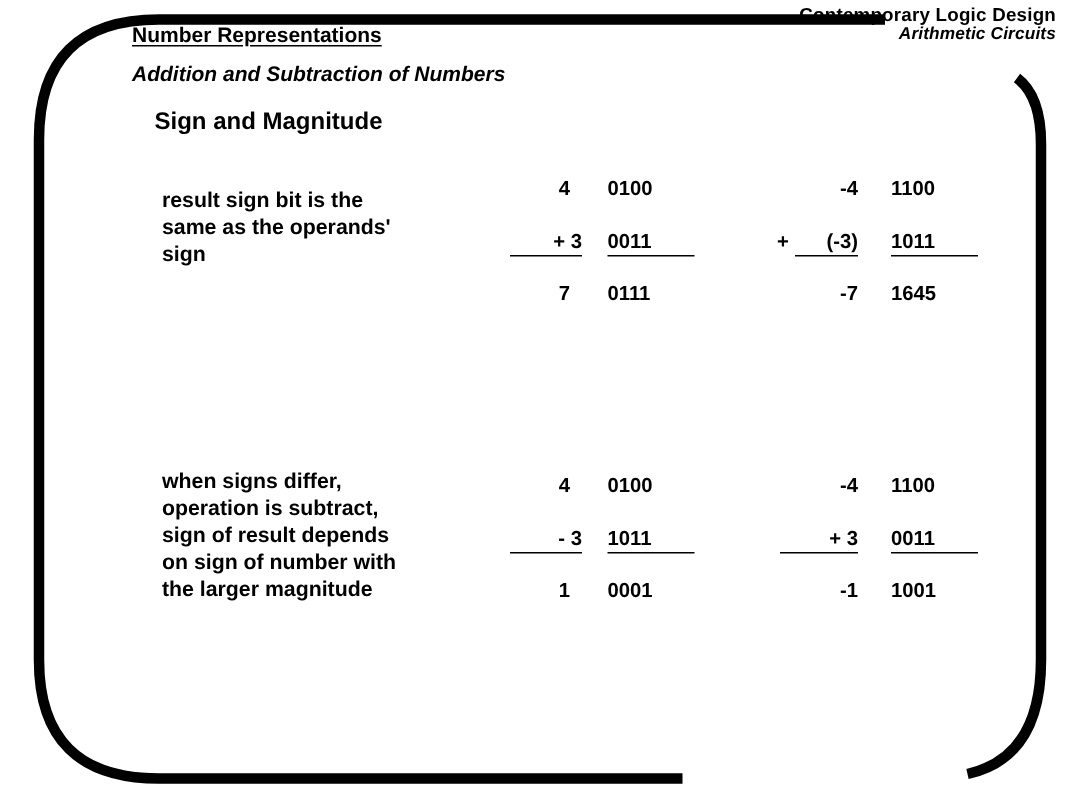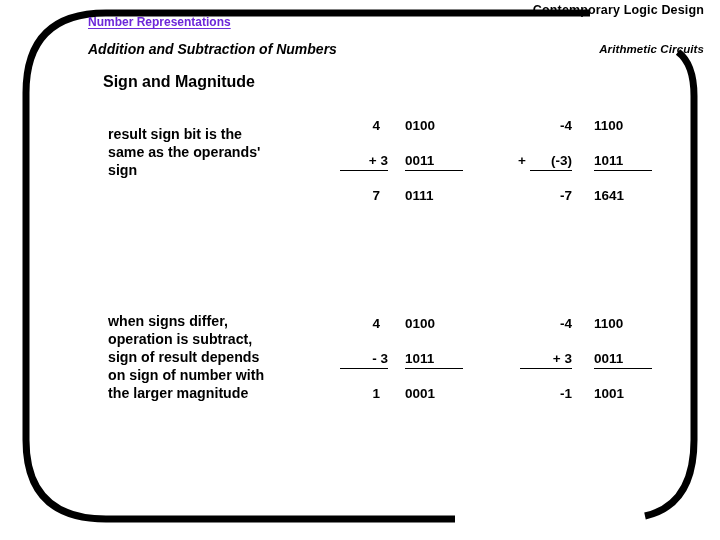--- a/index.html
+++ b/index.html
@@ -44,30 +44,29 @@
     font-weight: bold;
     letter-spacing: 0.15px;
     white-space: nowrap;
   }
   .hdr-line2 {
     font-size: 11.5px;
     font-weight: bold;
     font-style: italic;
     letter-spacing: 0.1px;
     white-space: nowrap;
-    margin-top: 26px;
   }
 
   .title-main {
     position: absolute;
     left: 88px;
     top: 15px;
-    font-size: 12px;
-    font-weight: bold;
-    color: #6d28d9;
+    font-size: 14px;
+    font-weight: bold;
+    color: #000000;
     text-decoration: underline;
     text-underline-offset: 2px;
     white-space: nowrap;
   }
   .title-sub {
     position: absolute;
     left: 88px;
     top: 41px;
     font-size: 14px;
     font-weight: bold;
@@ -183,21 +182,21 @@
         <span class="cell" style="left:0px; top:0px; width:52px;">-4</span>
         <span class="cell" style="left:74px; top:0px; width:55px; text-align:left;">1100</span>
       </div>
       <div class="row">
         <span class="op-plus" style="left:-2px; top:0px;">+</span>
         <span class="cell ul" style="left:10px; top:0px; width:42px;">(-3)</span>
         <span class="cell ul" style="left:74px; top:0px; width:58px; text-align:left;">1011</span>
       </div>
       <div class="row">
         <span class="cell" style="left:0px; top:0px; width:52px;">-7</span>
-        <span class="cell" style="left:74px; top:0px; width:55px; text-align:left;">1641</span>
+        <span class="cell" style="left:74px; top:0px; width:55px; text-align:left;">1645</span>
       </div>
     </div>
   </div>
 
   <div class="block">
 
     <div class="desc" style="left:108px; top:312px; width:240px;">when signs differ,
 operation is subtract,
 sign of result depends
 on sign of number with

